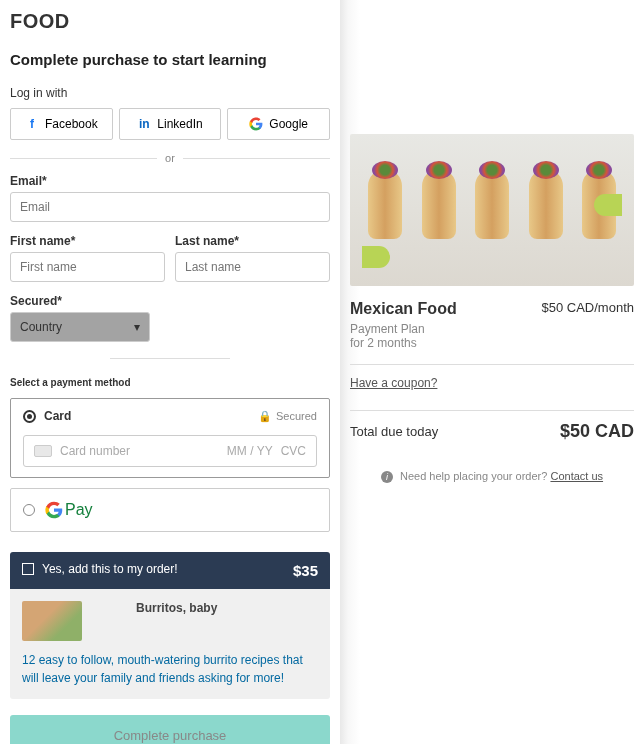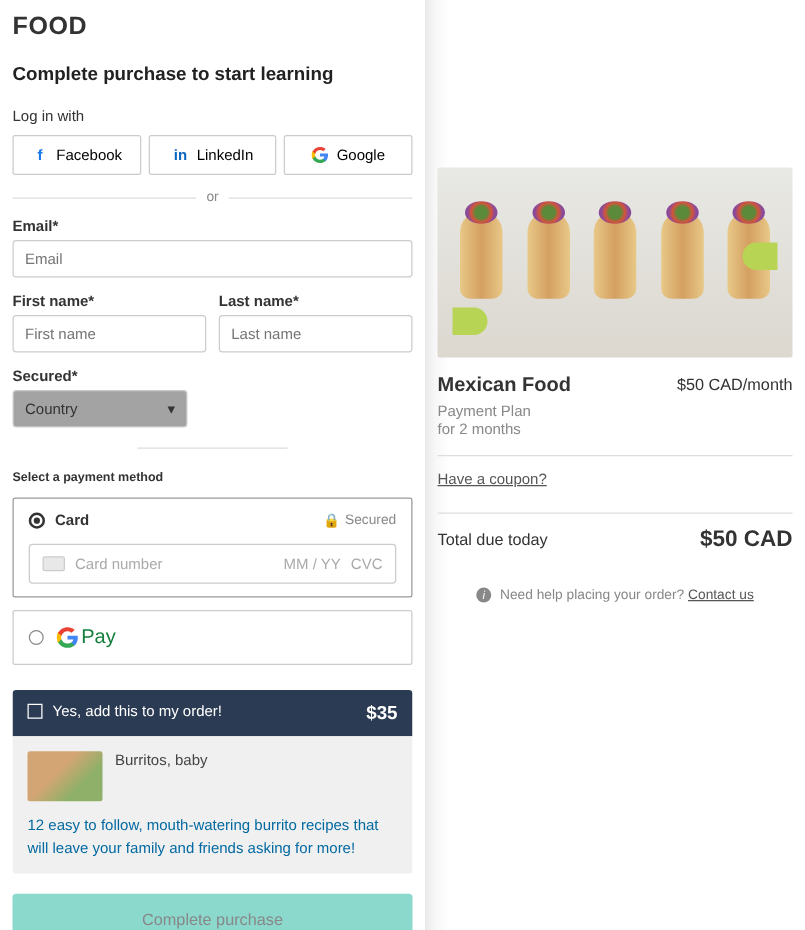--- a/index.html
+++ b/index.html
@@ -35,21 +35,21 @@
 .radio-empty { width: 12px; height: 12px; border: 1px solid #888; border-radius: 50%; }
 .gpay-text { font-size: 16px; font-weight: 500; display: flex; align-items: center; gap: 2px; }
 .upsell { border-radius: 3px; overflow: hidden; margin-bottom: 16px; }
 .upsell-head { background: #2b3b53; color: #fff; padding: 10px 12px; display: flex; align-items: flex-start; justify-content: space-between; font-size: 12px; }
 .upsell-head-left { display: flex; align-items: center; gap: 8px; }
 .checkbox-empty { width: 12px; height: 12px; border: 1px solid #fff; }
 .upsell-price { font-weight: 700; font-size: 15px; }
 .upsell-body { background: #f0f0f0; padding: 12px; }
 .upsell-product { display: flex; gap: 10px; margin-bottom: 10px; }
 .upsell-thumb { width: 60px; height: 40px; background: linear-gradient(135deg, #d4a574 40%, #8fb068 70%); border-radius: 2px; }
-.upsell-title { font-size: 12px; font-weight: 400; color: #444; }
+.upsell-title { font-size: 12px; font-weight: 700; color: #444; margin-left: 44px; }
 .upsell-desc { font-size: 12px; color: #0369a1; line-height: 1.5; }
 .complete-btn { width: 100%; background: #8bd8cc; color: #888; border: none; padding: 13px; font-size: 13px; border-radius: 3px; cursor: pointer; margin-bottom: 10px; }
 .product-image { width: 100%; height: 152px; background: linear-gradient(to bottom, #e8e8e4 0%, #dcd8d0 100%); border-radius: 2px; margin-top: 124px; margin-bottom: 14px; position: relative; overflow: hidden; }
 .taco-row { position: absolute; top: 35px; left: 18px; right: 18px; display: flex; justify-content: space-between; }
 .taco { width: 34px; height: 70px; background: linear-gradient(to right, #e8c888 0%, #d4a060 50%, #e8c888 100%); border-radius: 17px 17px 8px 8px; position: relative; }
 .taco::after { content: ""; position: absolute; top: -8px; left: 4px; right: 4px; height: 18px; background: radial-gradient(circle, #5a8a3a 30%, #d4543a 50%, #8a4a9a 70%); border-radius: 50%; }
 .lime { position: absolute; width: 28px; height: 22px; background: #b8d455; border-radius: 0 28px 28px 0; }
 .lime.l1 { bottom: 18px; left: 12px; }
 .lime.l2 { top: 60px; right: 12px; transform: rotate(180deg); }
 .product-row { display: flex; justify-content: space-between; align-items: flex-start; margin-bottom: 4px; }

